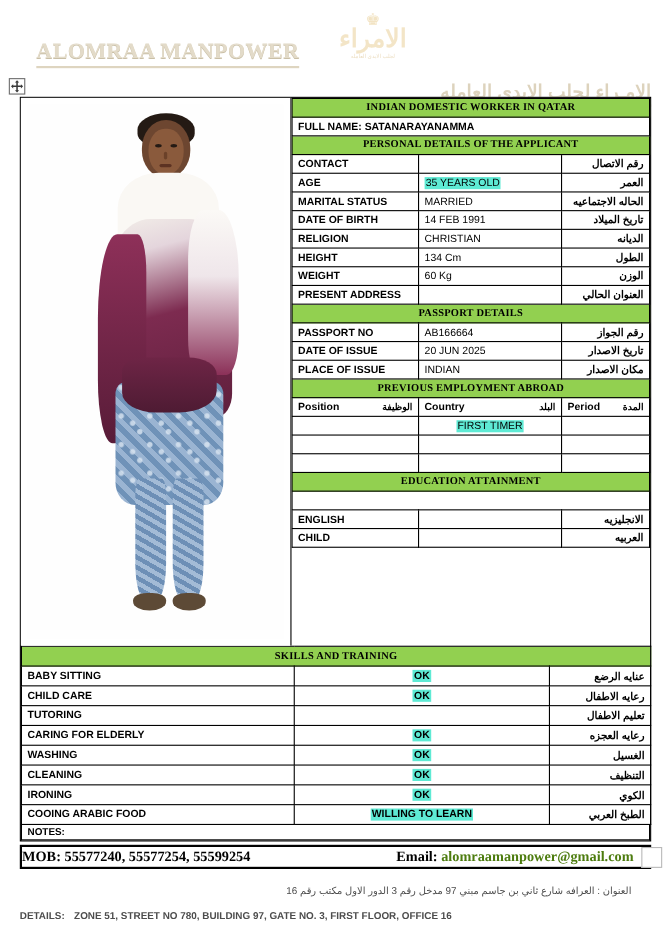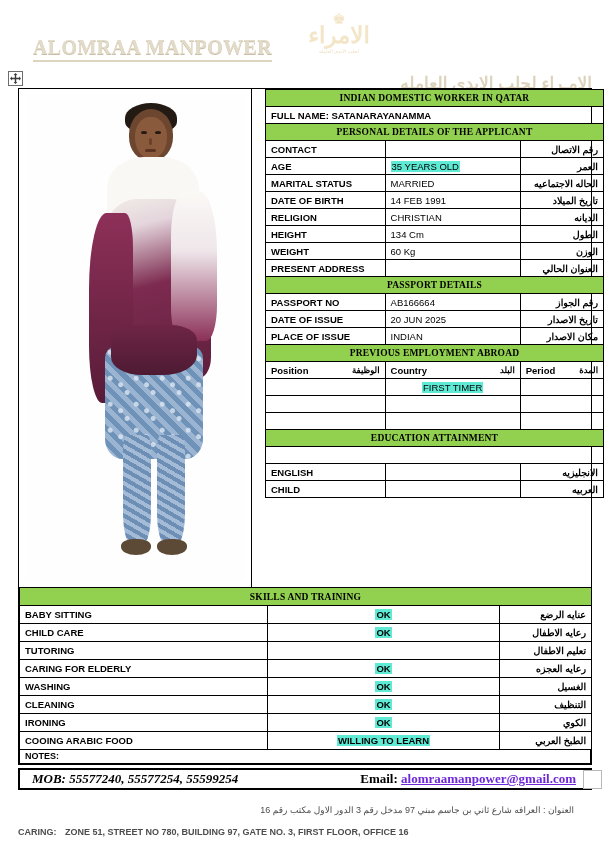--- a/index.html
+++ b/index.html
@@ -104,21 +104,21 @@
     background:repeating-linear-gradient(30deg,#6d8fb6 0 4px,#a3bbd6 4px 8px);
     border-radius:14% 14% 30% 30%;}
   .p-foot-l{position:absolute;left:96px;top:444px;width:30px;height:16px;
     background:#5d4a36;border-radius:42% 42% 50% 50%;}
   .p-foot-r{position:absolute;left:132px;top:444px;width:30px;height:16px;
     background:#5d4a36;border-radius:42% 42% 50% 50%;}
   .p-sash{position:absolute;left:86px;top:230px;width:86px;height:50px;
     background:linear-gradient(180deg,#6e2546,#4e1b33);border-radius:24% 30% 40% 36%;}
 
   .info-cell{flex:1;}
-  table.t{border-collapse:collapse;width:100%;table-layout:fixed;margin-left:13px;}
+  table.t{border-collapse:collapse;width:100%;table-layout:fixed;}
   table.t td{
     border:1px solid #000;padding:1px 5px;
     font-size:9.5px;color:#000;height:17px;box-sizing:border-box;
     vertical-align:middle;
   }
   .band{
     background:#92D050;text-align:center;
     font-family:"Liberation Serif",serif;
     font-weight:bold;font-size:13px;height:20px;letter-spacing:.2px;
   }
@@ -142,23 +142,23 @@
   .sk-ok{text-align:center;font-weight:bold;font-size:9.5px;}
   .notes{
     border:1px solid #000;border-top:none;box-sizing:border-box;
     font-weight:bold;font-size:9px;padding:1px 5px;height:14px;
   }
   .contact-bar{
     border:2px solid #000;box-sizing:border-box;margin-top:0;
     height:22px;display:flex;align-items:center;
     font-family:"Liberation Serif",serif;font-weight:bold;font-size:13px;
   }
-  .cb-mob{padding-left:12px;font-style:italic;}
+  .cb-mob{}
   .cb-mail{margin-left:auto;padding-right:14px;}
-  .cb-mail .mail-link{text-decoration:underline;color:#6d28d9;}
+  .cb-mail .mail-link{color:#4d7c0f;}
   
   .foot-ar{
     position:absolute;left:0;top:805px;width:592px;text-align:right;
     direction:rtl;font-size:9px;color:#4d4d4d;padding-right:18px;
     box-sizing:border-box;
   }
   .foot-en{
     position:absolute;left:18px;top:827px;width:574px;
     font-size:9px;font-weight:bold;color:#4d4d4d;white-space:nowrap;
   }
@@ -409,15 +409,15 @@
   <div class="cb-mail">
     <span>Email:</span>
     <span class="mail-link">alomraamanpower@gmail.com</span>
   </div>
 </div>
 
 <div class="edge-box"></div>
 
 <div class="foot-ar">العنوان : العرافه شارع ثاني بن جاسم مبني 97 مدخل رقم 3 الدور الاول مكتب رقم 16</div>
 <div class="foot-en">
-  <span class="k">CARING:</span>
+  <span class="k">DETAILS:</span>
   <span>ZONE 51, STREET NO 780, BUILDING 97, GATE NO. 3, FIRST FLOOR, OFFICE 16</span>
 </div>
 
 </body></html>

